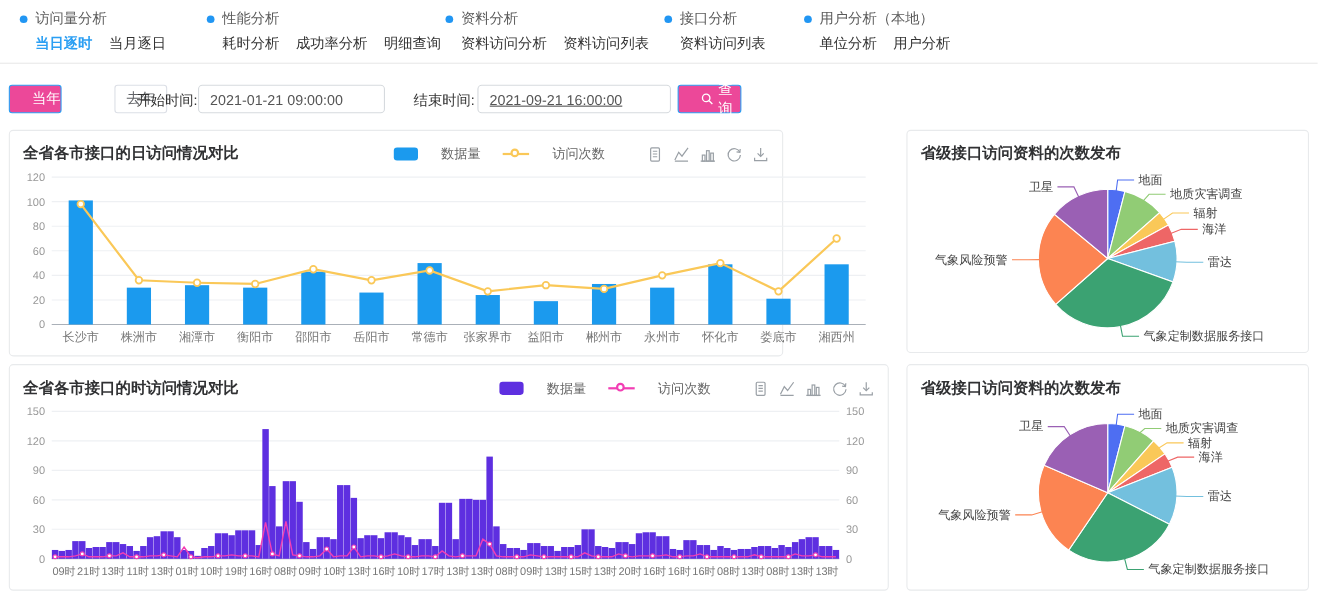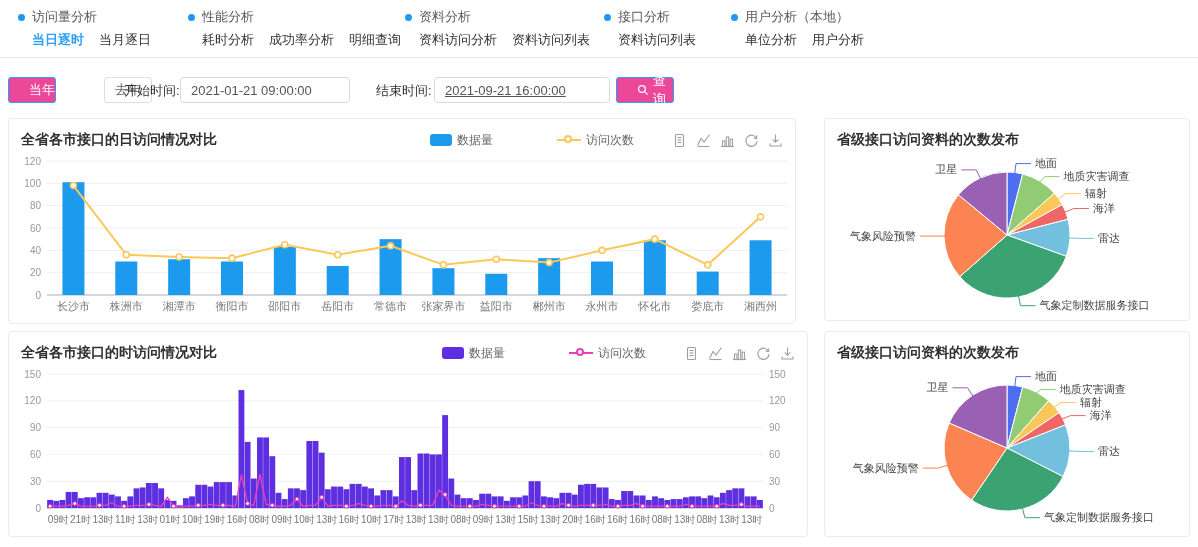--- a/index.html
+++ b/index.html
@@ -26,21 +26,21 @@
   .finput{position:absolute;top:0;height:26px;border:1px solid #d6dade;border-radius:4px;
           font-size:13px;color:#555;padding:0 10px;box-sizing:border-box;
           font-family:"Liberation Sans","DejaVu Sans",sans-serif;}
   .qbtn{gap:4px;}
 
   
   .panel{position:absolute;background:#fff;border:1px solid #e8eaec;border-radius:4px;box-sizing:border-box;}
   .panel-header{display:flex;align-items:center;padding:9px 12px 0 12px;height:24px;}
   .panel-title{font-size:14px;font-weight:bold;color:#303133;white-space:nowrap;}
   .legend{display:flex;align-items:center;gap:20px;margin-left:auto;}
-  .legend-item{display:flex;align-items:center;gap:5px;font-size:12px;color:#666;cursor:pointer;margin-left:44px;}
+  .legend-item{display:flex;align-items:center;gap:21px;font-size:12px;color:#666;cursor:pointer;}
   .sw-bar{width:22px;height:12px;border-radius:3px;}
   .sw-line{width:24px;height:12px;position:relative;}
   .sw-line .ll{position:absolute;left:0;right:0;top:5px;height:2px;}
   .sw-line .lc{position:absolute;left:7px;top:1px;width:8px;height:8px;border-radius:50%;
                border:2px solid;background:#fff;box-sizing:border-box;}
   .toolbox{display:flex;gap:9px;margin-left:38px;}
   .tbi{width:15px;height:15px;cursor:pointer;}
   .tbi svg{stroke:#9aa0a6;fill:none;stroke-width:1.1;}
   .chart-box{position:absolute;left:4px;top:32px;}
   .pie-box{position:absolute;left:4px;top:28px;}
@@ -118,21 +118,21 @@
       <span style="display:flex">
         <svg width="12" height="12" viewBox="0 0 12 12">
             <circle cx="5" cy="5" r="3.4" fill="none" stroke="#fff" stroke-width="1.2"></circle>
             <line x1="7.6" y1="7.6" x2="10.6" y2="10.6" stroke="#fff" stroke-width="1.2"></line>
           </svg>
       </span>
       <span>查询</span>
     </div>
   </div>
 
-  <div class="panel" style="left:8px;top:118px;width:788px;height:206px">
+  <div class="panel" style="left:8px;top:118px;width:704px;height:206px">
     <div class="panel-header">
       <span class="panel-title">全省各市接口的日访问情况对比</span>
       <div class="legend">
         <span class="legend-item">
           <span class="sw-bar" style="background: rgb(27, 154, 238);"></span>
           <span>数据量</span>
         </span>
         <span class="legend-item">
           <span class="sw-line">
               <span class="ll" style="background: rgb(250, 200, 88);"></span>

